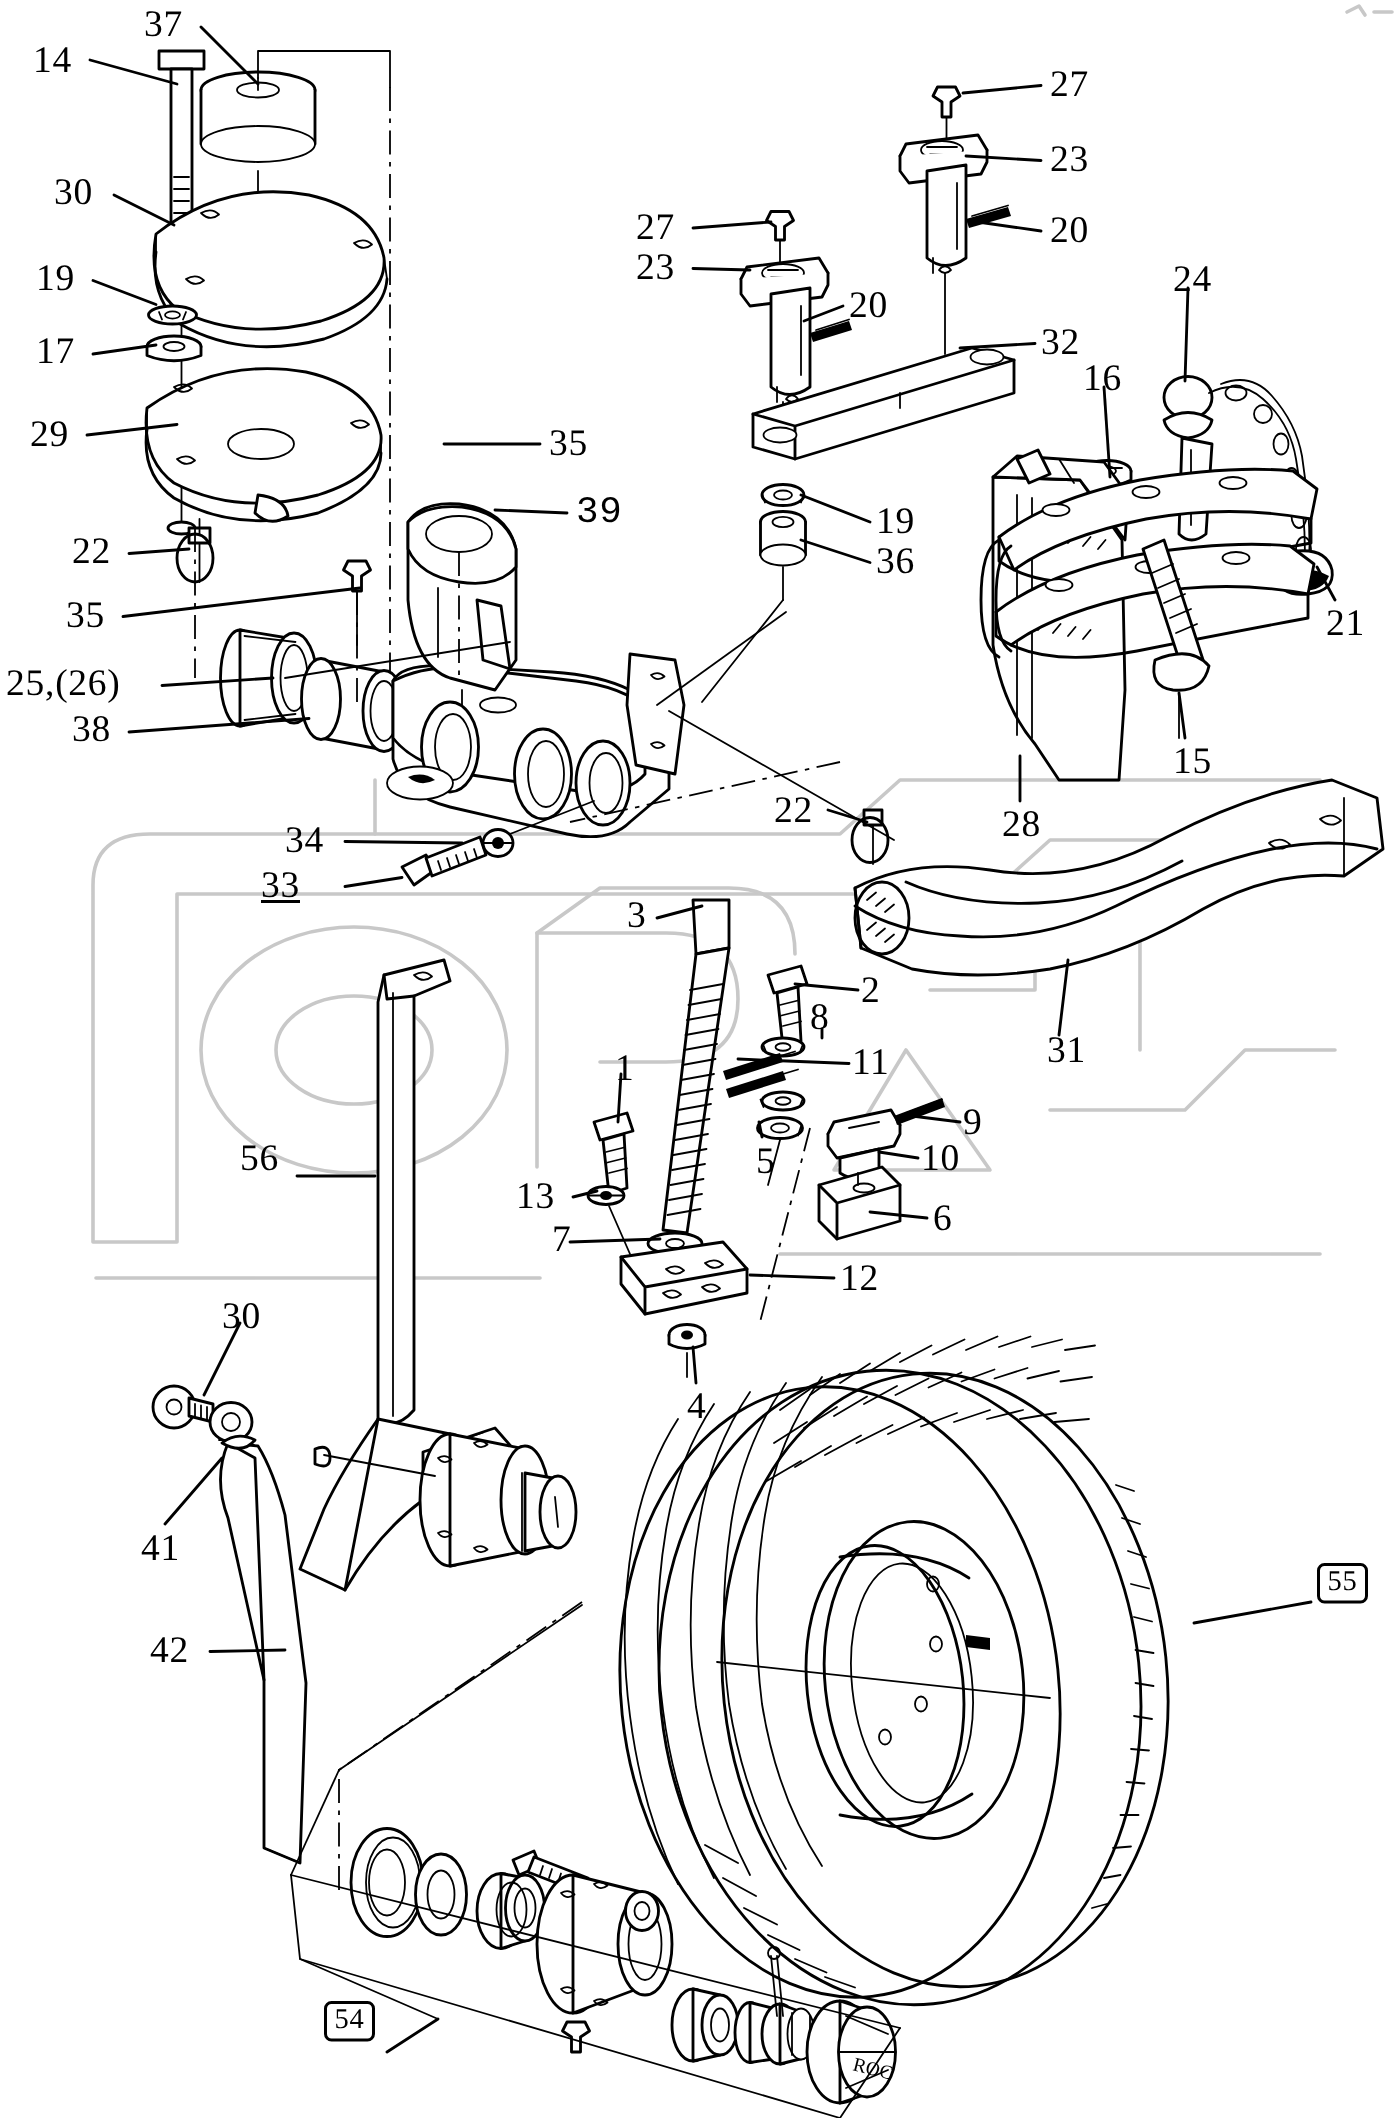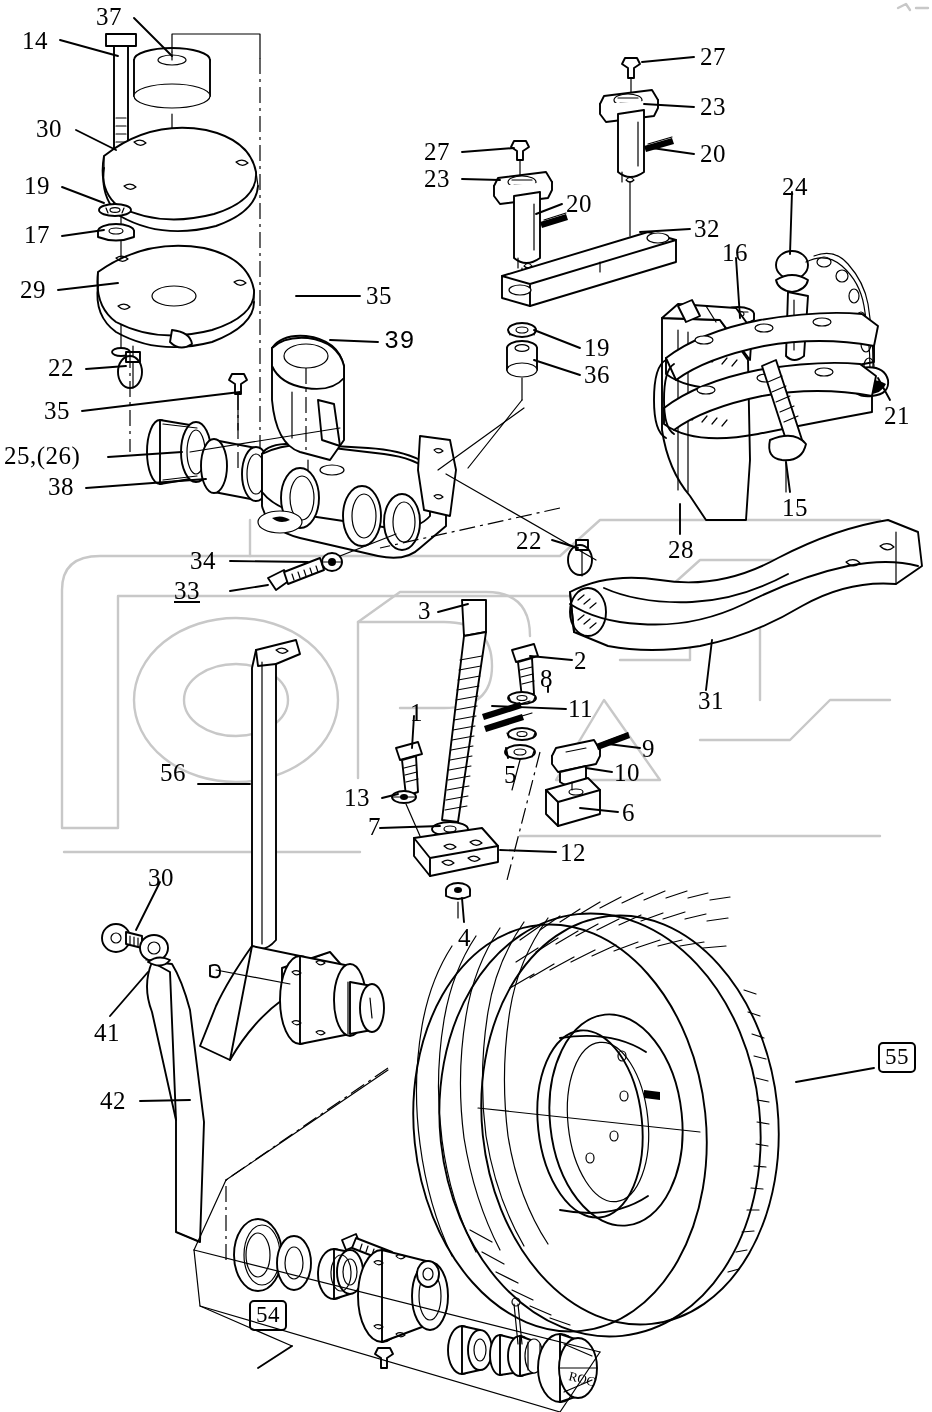--- a/index.html
+++ b/index.html
@@ -31,21 +31,21 @@
     font-size: 25px;
     line-height: 1;
     color: #000000;
     white-space: nowrap;
     letter-spacing: 0.5px;
   }
   .cal.boxed {
     border: 2px solid #000;
     border-radius: 5px;
     padding: 1px 5px 3px 5px;
-    font-size: 23px;
+    font-size: 19px;
   }
 </style>
 </head>
 <body>
 
 <div id="sheet">
 
   <svg id="art" viewBox="0 0 932 1412" xmlns="http://www.w3.org/2000/svg">
 
     <defs>
@@ -793,16 +793,16 @@
       <div class="cal" style="left: 504px; top: 762px;">5</div>
       <div class="cal" style="left: 344px; top: 785px;">13</div>
       <div class="cal" style="left: 368px; top: 814px;">7</div>
       <div class="cal" style="left: 560px; top: 840px;">12</div>
       <div class="cal" style="left: 458px; top: 925px;">4</div>
       <div class="cal" style="left: 160px; top: 760px;">56</div>
       <div class="cal" style="left: 148px; top: 865px;">30</div>
       <div class="cal" style="left: 94px; top: 1020px;">41</div>
       <div class="cal" style="left: 100px; top: 1088px;">42</div>
       <div class="cal boxed" style="left: 878px; top: 1042px;">55</div>
-      <div class="cal boxed" style="left: 216px; top: 1300px; margin-left: 33px;">54</div>
+      <div class="cal boxed" style="left: 216px; top: 1334px;">54</div>
     </div>
 
 </div>
 
 </body></html>

